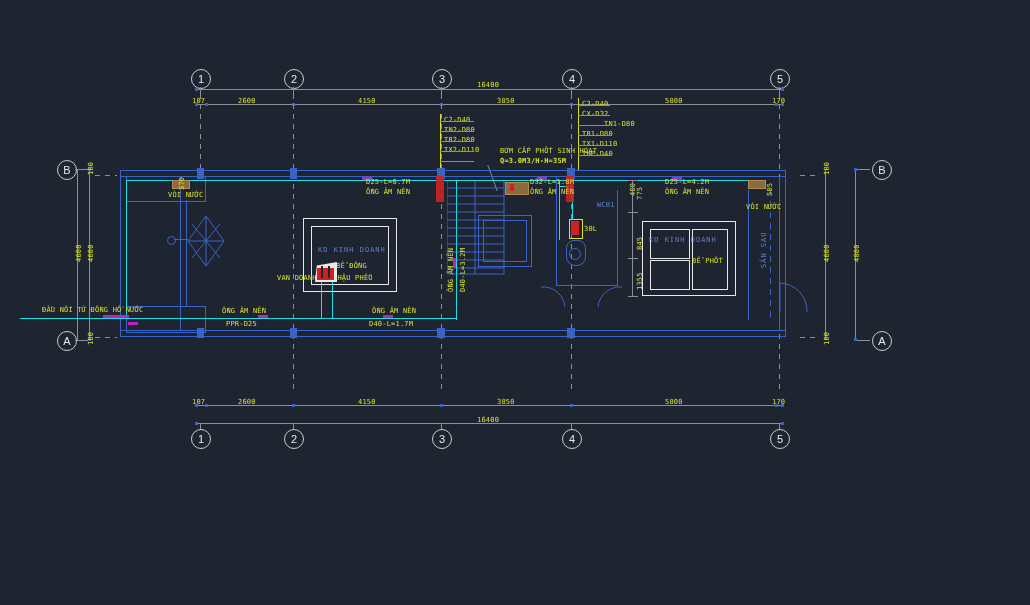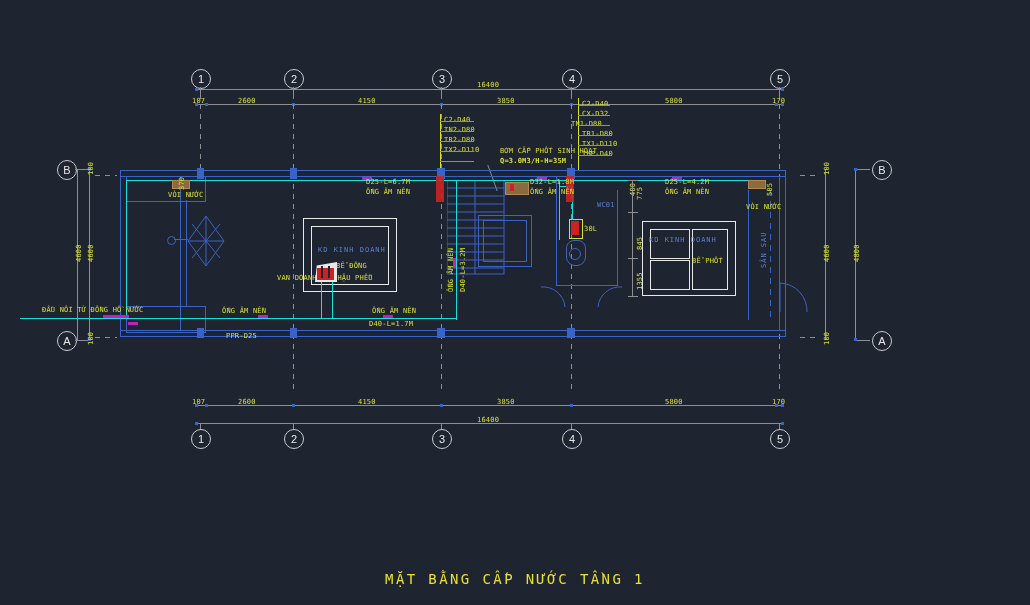--- a/index.html
+++ b/index.html
@@ -101,21 +101,21 @@
   <div class="t yel" style="left:444px;top:146px;">TX2-D110</div>
   <div class="h grey" style="left:440px;top:121px;width:34px;"></div>
   <div class="h grey" style="left:440px;top:131px;width:34px;"></div>
   <div class="h grey" style="left:440px;top:141px;width:34px;"></div>
   <div class="h grey" style="left:440px;top:151px;width:34px;"></div>
   <div class="h grey" style="left:440px;top:161px;width:34px;"></div>
 
   <div class="boxy" style="left:578px;top:98px;width:0;height:72px;border-width:0 0 0 1px;"></div>
   <div class="t yel" style="left:582px;top:100px;">C2-D40</div>
   <div class="t yel" style="left:582px;top:110px;">CX-D32</div>
-  <div class="t yel" style="left:571px;top:120px;">TN1-D80</div>
+  <div class="t yel" style="left:604px;top:120px;">TN1-D80</div>
   <div class="t yel" style="left:582px;top:130px;">TR1-D80</div>
   <div class="t yel" style="left:582px;top:140px;">TX1-D110</div>
   <div class="t yel" style="left:582px;top:150px;">THP-D40</div>
   <div class="h grey" style="left:578px;top:105px;width:32px;"></div>
   <div class="h grey" style="left:578px;top:115px;width:32px;"></div>
   <div class="h grey" style="left:578px;top:125px;width:32px;"></div>
   <div class="h grey" style="left:578px;top:135px;width:32px;"></div>
   <div class="h grey" style="left:578px;top:145px;width:32px;"></div>
   <div class="h grey" style="left:578px;top:155px;width:32px;"></div>
 
@@ -302,21 +302,21 @@
   <div class="t yel" style="left:366px;top:178px;">D25-L=6.7M</div>
   <div class="t yel" style="left:366px;top:188px;">ỐNG ÂM NỀN</div>
 
   <div class="t yel" style="left:530px;top:178px;">D32-L=1.8M</div>
   <div class="t yel" style="left:530px;top:188px;">ỐNG ÂM NỀN</div>
 
   <div class="t yel" style="left:665px;top:178px;">D25-L=4.2M</div>
   <div class="t yel" style="left:665px;top:188px;">ỐNG ÂM NỀN</div>
 
   <div class="t yel" style="left:222px;top:307px;">ỐNG ÂM NỀN</div>
-  <div class="t yel" style="left:226px;top:332px;">PPR-D25</div>
+  <div class="t yel" style="left:226px;top:320px;">PPR-D25</div>
 
   <div class="t yel" style="left:372px;top:307px;">ỐNG ÂM NỀN</div>
   <div class="t yel" style="left:369px;top:320px;">D40-L=1.7M</div>
 
   <div class="t yel rot90" style="left:447px;top:292px;">ỐNG ÂM NỀN</div>
   <div class="t yel rot90" style="left:459px;top:292px;">D40-L=3.2M</div>
 
   <div class="t yel" style="left:42px;top:306px;text-align:right;">ĐẦU NỐI TỪ ĐỒNG HỒ NƯỚC</div>
   <div class="abs mag" style="left:103px;top:315px;width:26px;height:3px;"></div>
 
@@ -371,15 +371,14 @@
   <div class="bubble" style="left:432px;top:429px;">
       <span>3</span>
     </div>
   <div class="bubble" style="left:562px;top:429px;">
       <span>4</span>
     </div>
   <div class="bubble" style="left:770px;top:429px;">
       <span>5</span>
     </div>
 
-  <div class="title" style="top:571px;">MẶT BẰNG CẤP NƯỚC TẦNG 1</div>
 
 </div>
 
 </body></html>

